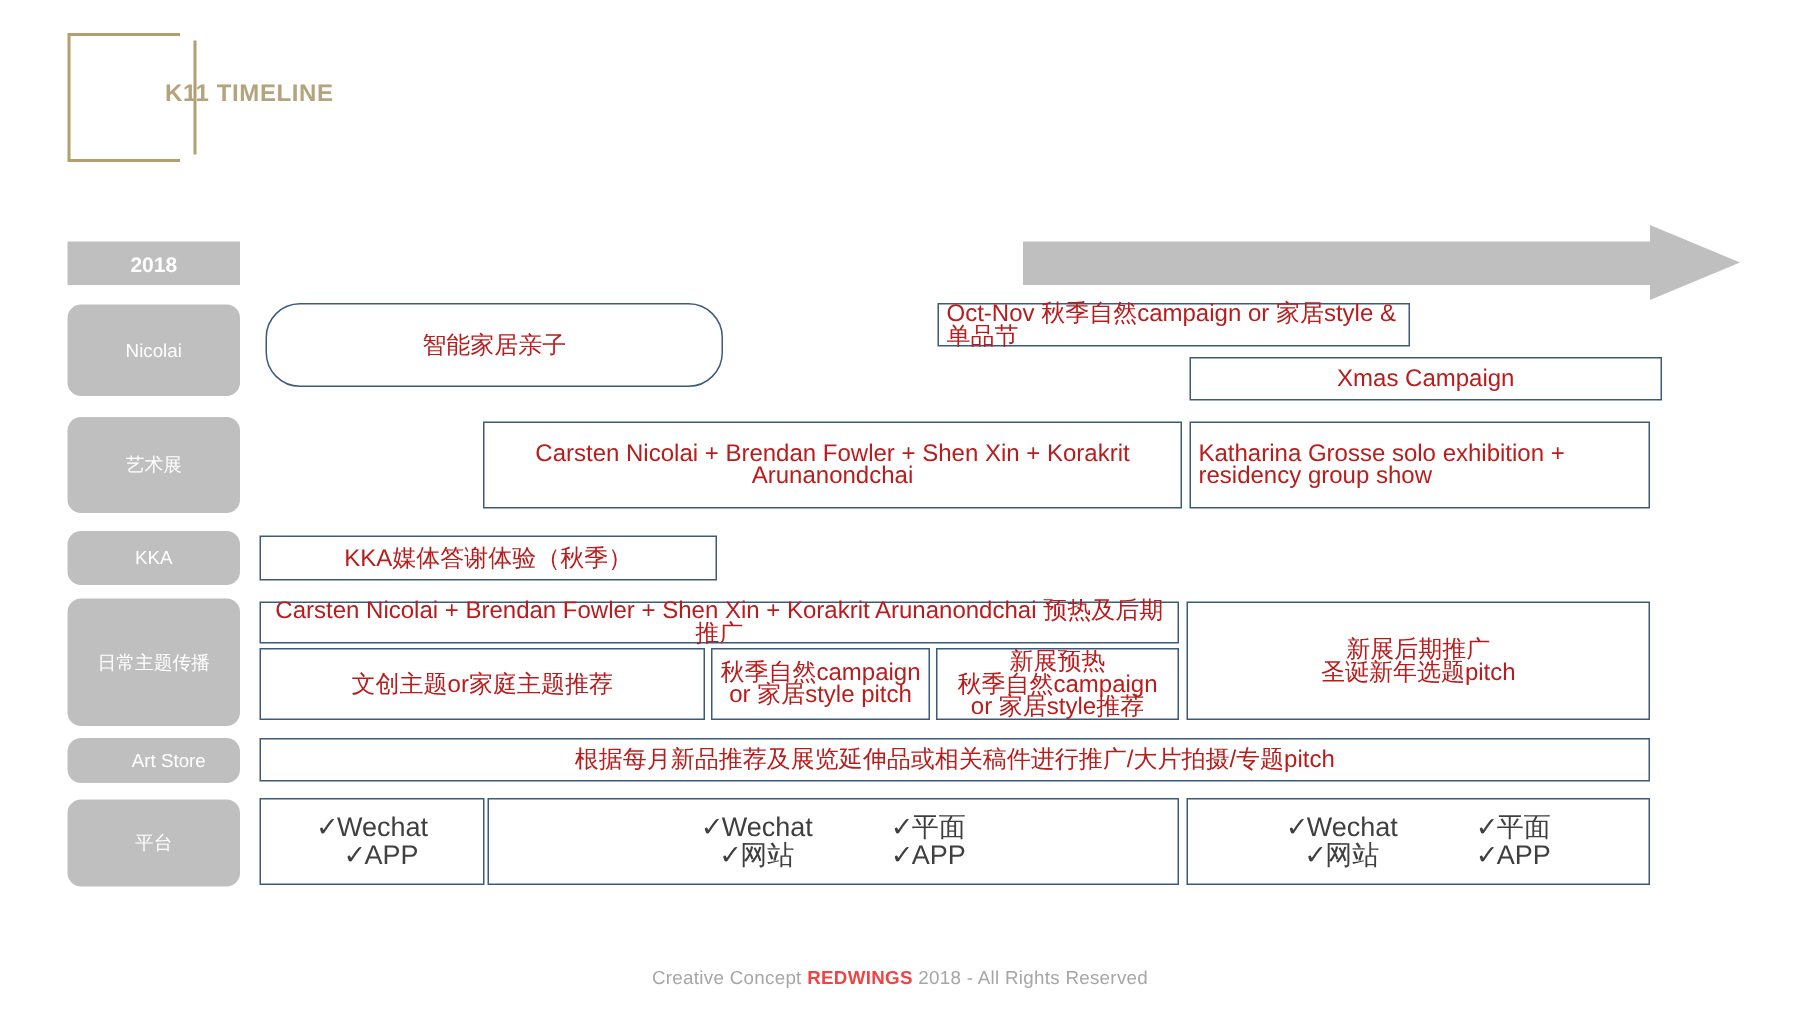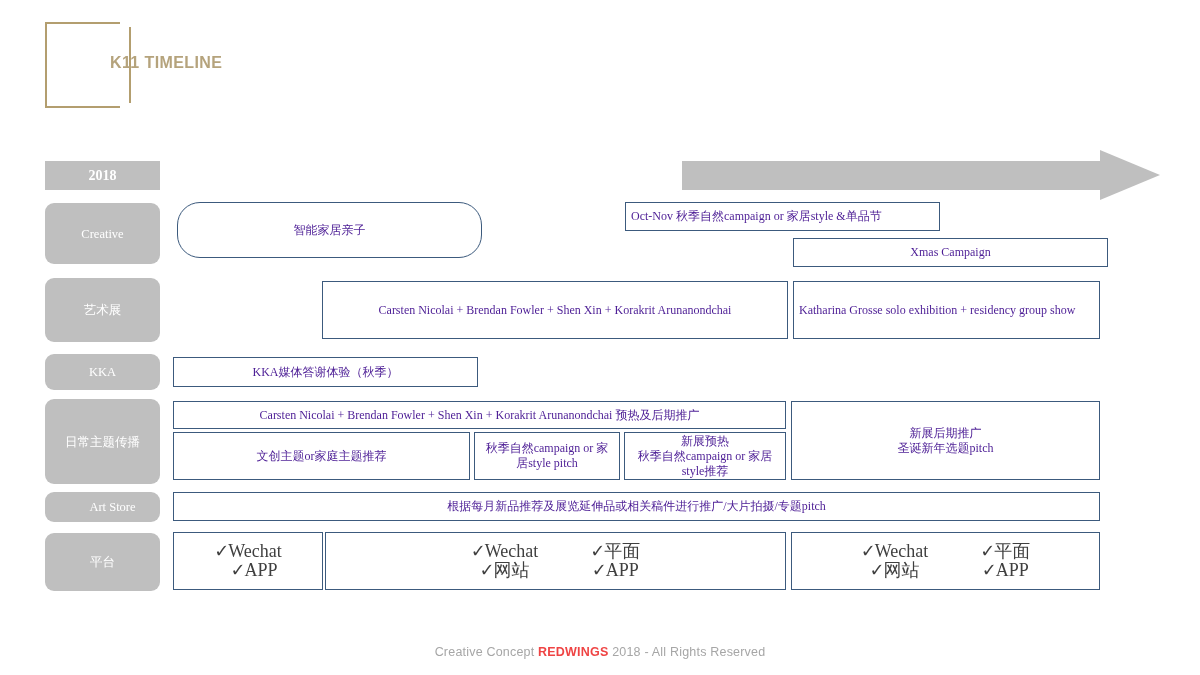--- a/index.html
+++ b/index.html
@@ -56,21 +56,20 @@
     white-space: nowrap;
   }
 
   
   #chart {
     position: absolute;
     left: 0;
     top: 0;
     width: 1000px;
     height: 675px;
-    font-family: Liberation Serif, serif;
   }
 
   
   .hdr-band {
     position: absolute;
     background: #bfbfbf;
     height: 29px;
     top: 161px;
   }
   .hdr-year {
@@ -127,22 +126,22 @@
     box-sizing: border-box;
     padding: 2px 4px;
   }
 
   
   .bar {
     position: absolute;
     box-sizing: border-box;
     border: 1px solid #3c5a7d;
     background: #ffffff;
-    color: #4c1d95;
-    font-size: 12px;
+    color: #b91c1c;
+    font-size: 16px;
     line-height: 15px;
     display: flex;
     align-items: center;
     justify-content: center;
     text-align: center;
     padding: 2px 5px;
     white-space: pre-line;
   }
   .bar.align-left {
     justify-content: flex-start;
@@ -217,21 +216,21 @@
 
   <div class="hdr-month" style="left:177px; width:80px;">July</div>
   <div class="hdr-month" style="left:257px; width:81px;">Aug</div>
   <div class="hdr-month" style="left:338px; width:83px;">Sep</div>
   <div class="hdr-month" style="left:421px; width:84px;">Oct</div>
   <div class="hdr-month" style="left:505px; width:86px;">Nov</div>
   <div class="hdr-month" style="left:591px; width:91px;">Dec</div>
   <div class="hdr-band" style="left:682px; width:418px;"></div>
   <div id="hdr-arrow"></div>
 
-  <div class="cat-pill" style="top:203px; height:61px;">Creative</div>
+  <div class="cat-pill" style="top:203px; height:61px;">Nicolai</div>
   <div class="cat-pill" style="top:278px; height:64px;">艺术展</div>
   <div class="cat-pill" style="top:354px; height:36px;">KKA</div>
   <div class="cat-pill" style="top:399px; height:85px;">日常主题传播</div>
   <div class="cat-pill" style="top:492px; height:30px;padding-left:24px;">Art Store</div>
   <div class="cat-pill" style="top:533px; height:58px;">平台</div>
 
   <div class="bar" style="left:177px; top:202px; width:305px; height:56px;border-radius:23px;">智能家居亲子</div>
   <div class="bar align-left" style="left:625px; top:202px; width:315px; height:29px;">Oct-Nov  秋季自然campaign or 家居style &amp;单品节</div>
   <div class="bar" style="left:793px; top:238px; width:315px; height:29px;">Xmas Campaign</div>
 

